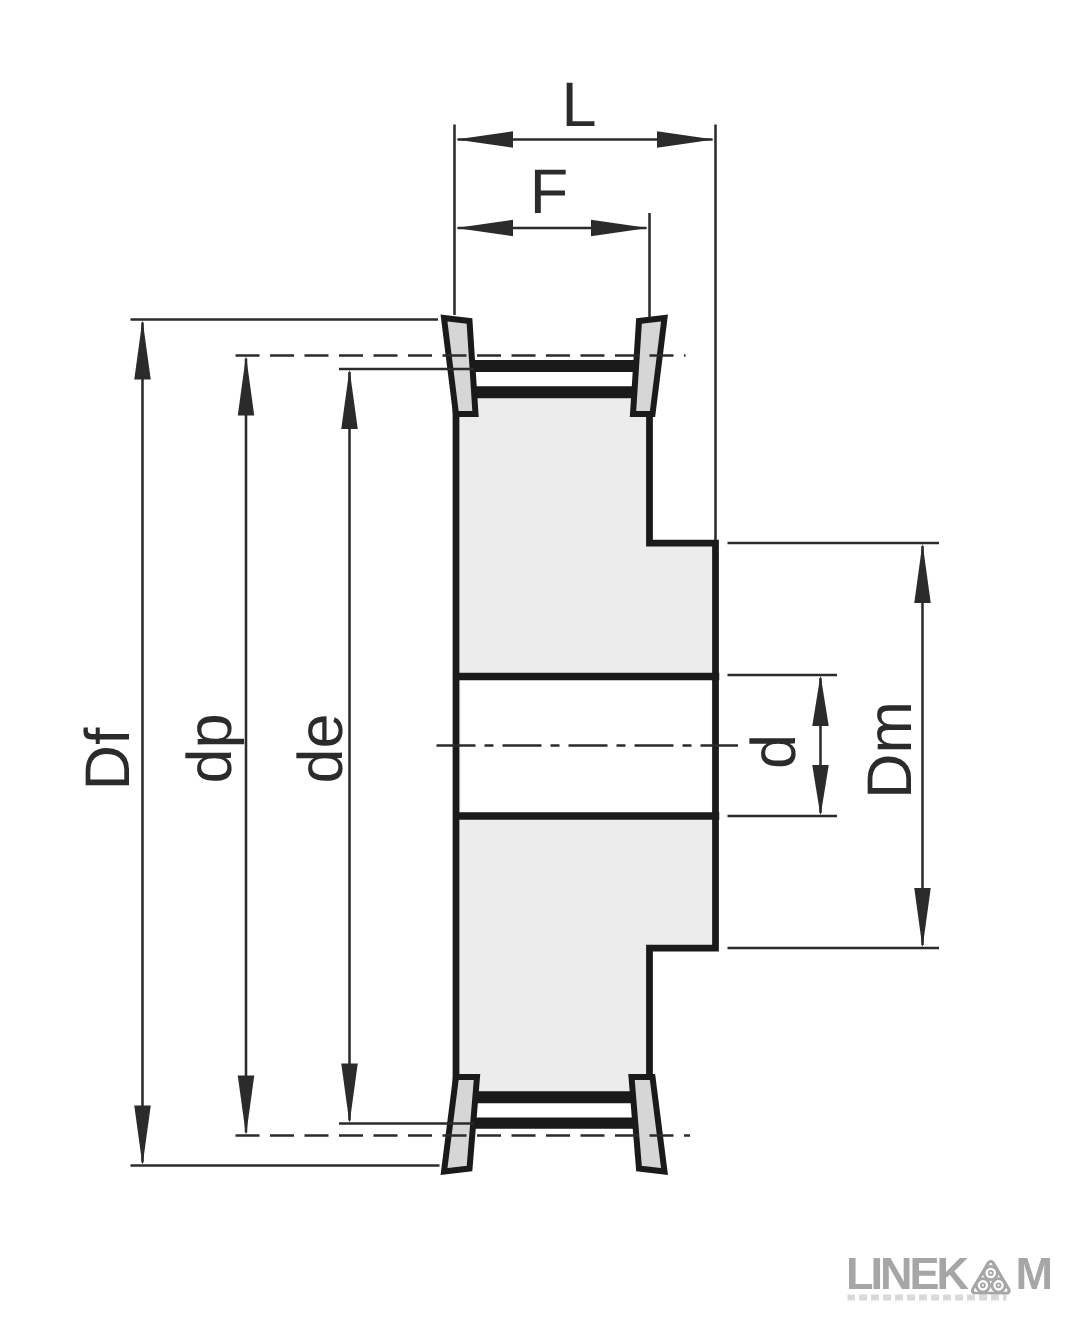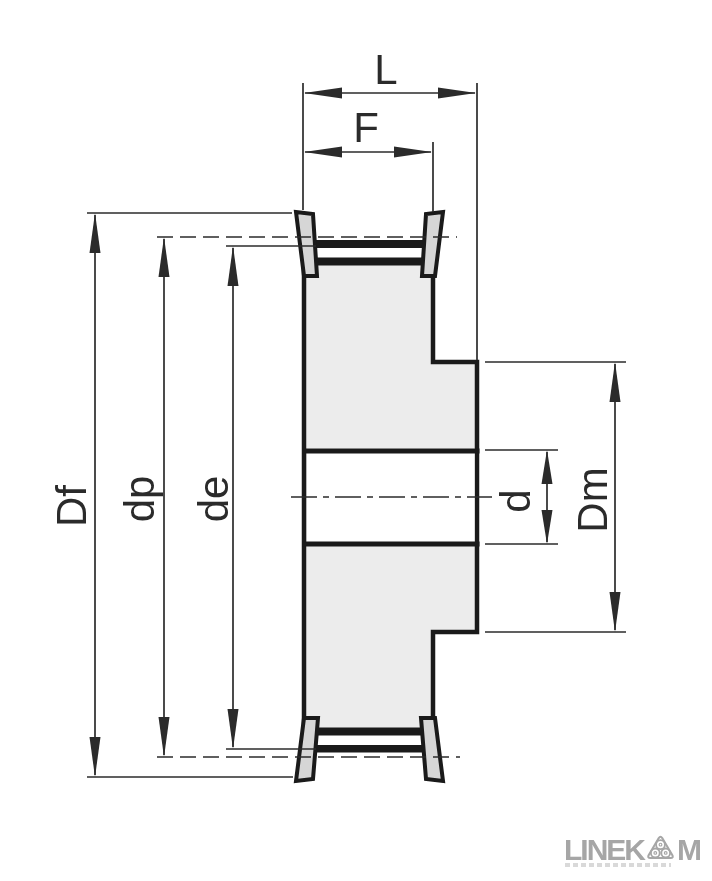--- a/index.html
+++ b/index.html
@@ -25,21 +25,21 @@
   .dim{stroke:var(--dimension);stroke-width:1.7;fill:none;}
   .dash{stroke-dasharray:16 7;}
   .centerline{stroke-dasharray:26 6 6 6;}
   .arrow{fill:var(--dimension);stroke:none;}
   .dim-label{
     position:absolute;color:var(--dimension);font-size:42px;line-height:1;
     transform:translate(-50%,-50%);white-space:nowrap;
   }
   .dim-label.vertical{transform:translate(-50%,-50%) rotate(-90deg);}
   .logo{
-    position:absolute;display:flex;align-items:flex-start;gap:2px;
+    position:absolute;display:flex;align-items:flex-end;gap:2px;
     color:var(--logo-gray);font-weight:bold;font-size:30px;letter-spacing:-2px;line-height:1;
   }
   .logo-icon-svg{display:block;margin:0 1px;}
   .logo-icon-svg *{stroke:var(--logo-gray);}
   .tagline{
     position:absolute;left:1px;top:28px;width:106px;height:4px;
     background:repeating-linear-gradient(90deg,#d9d9d9 0 5px,#ffffff 5px 8px);
   }
 </style>
 </head>

